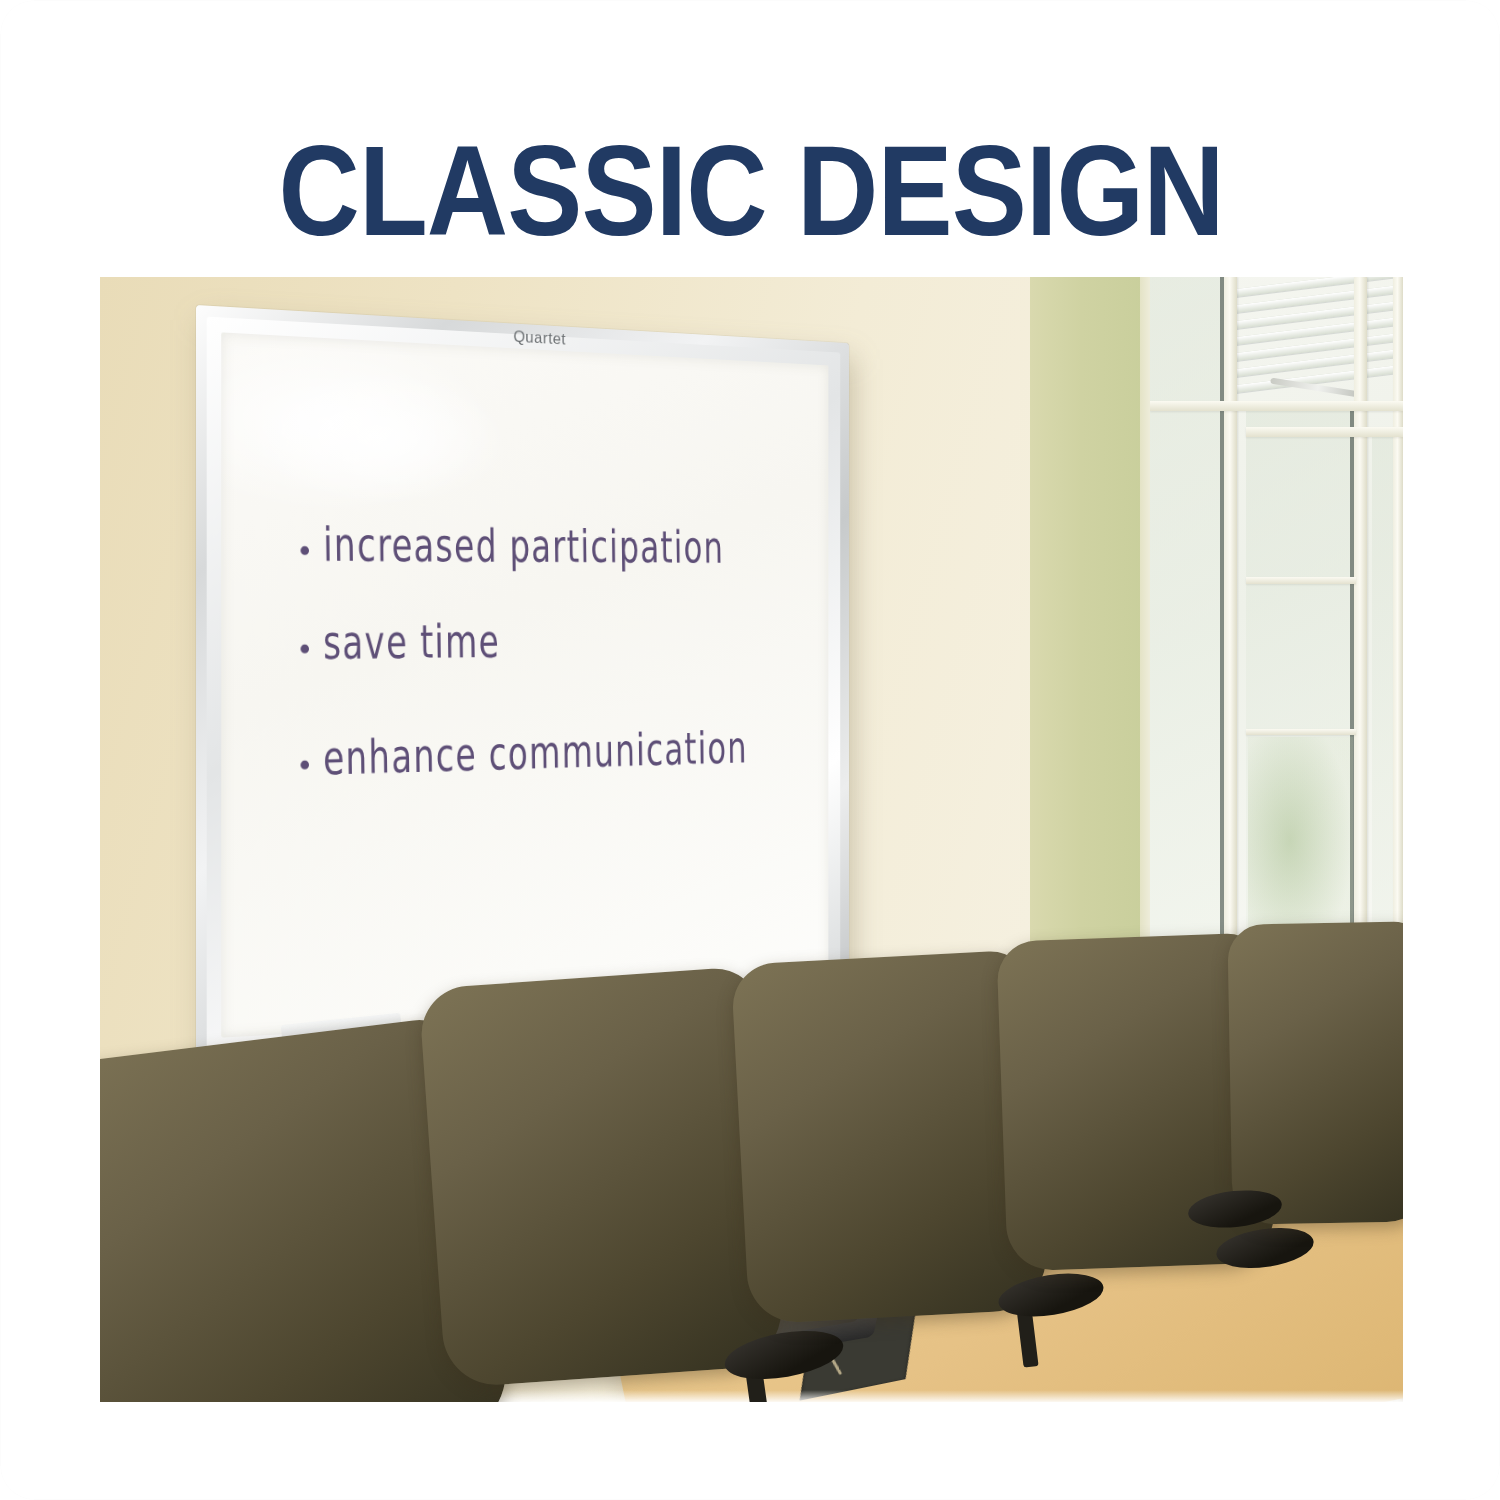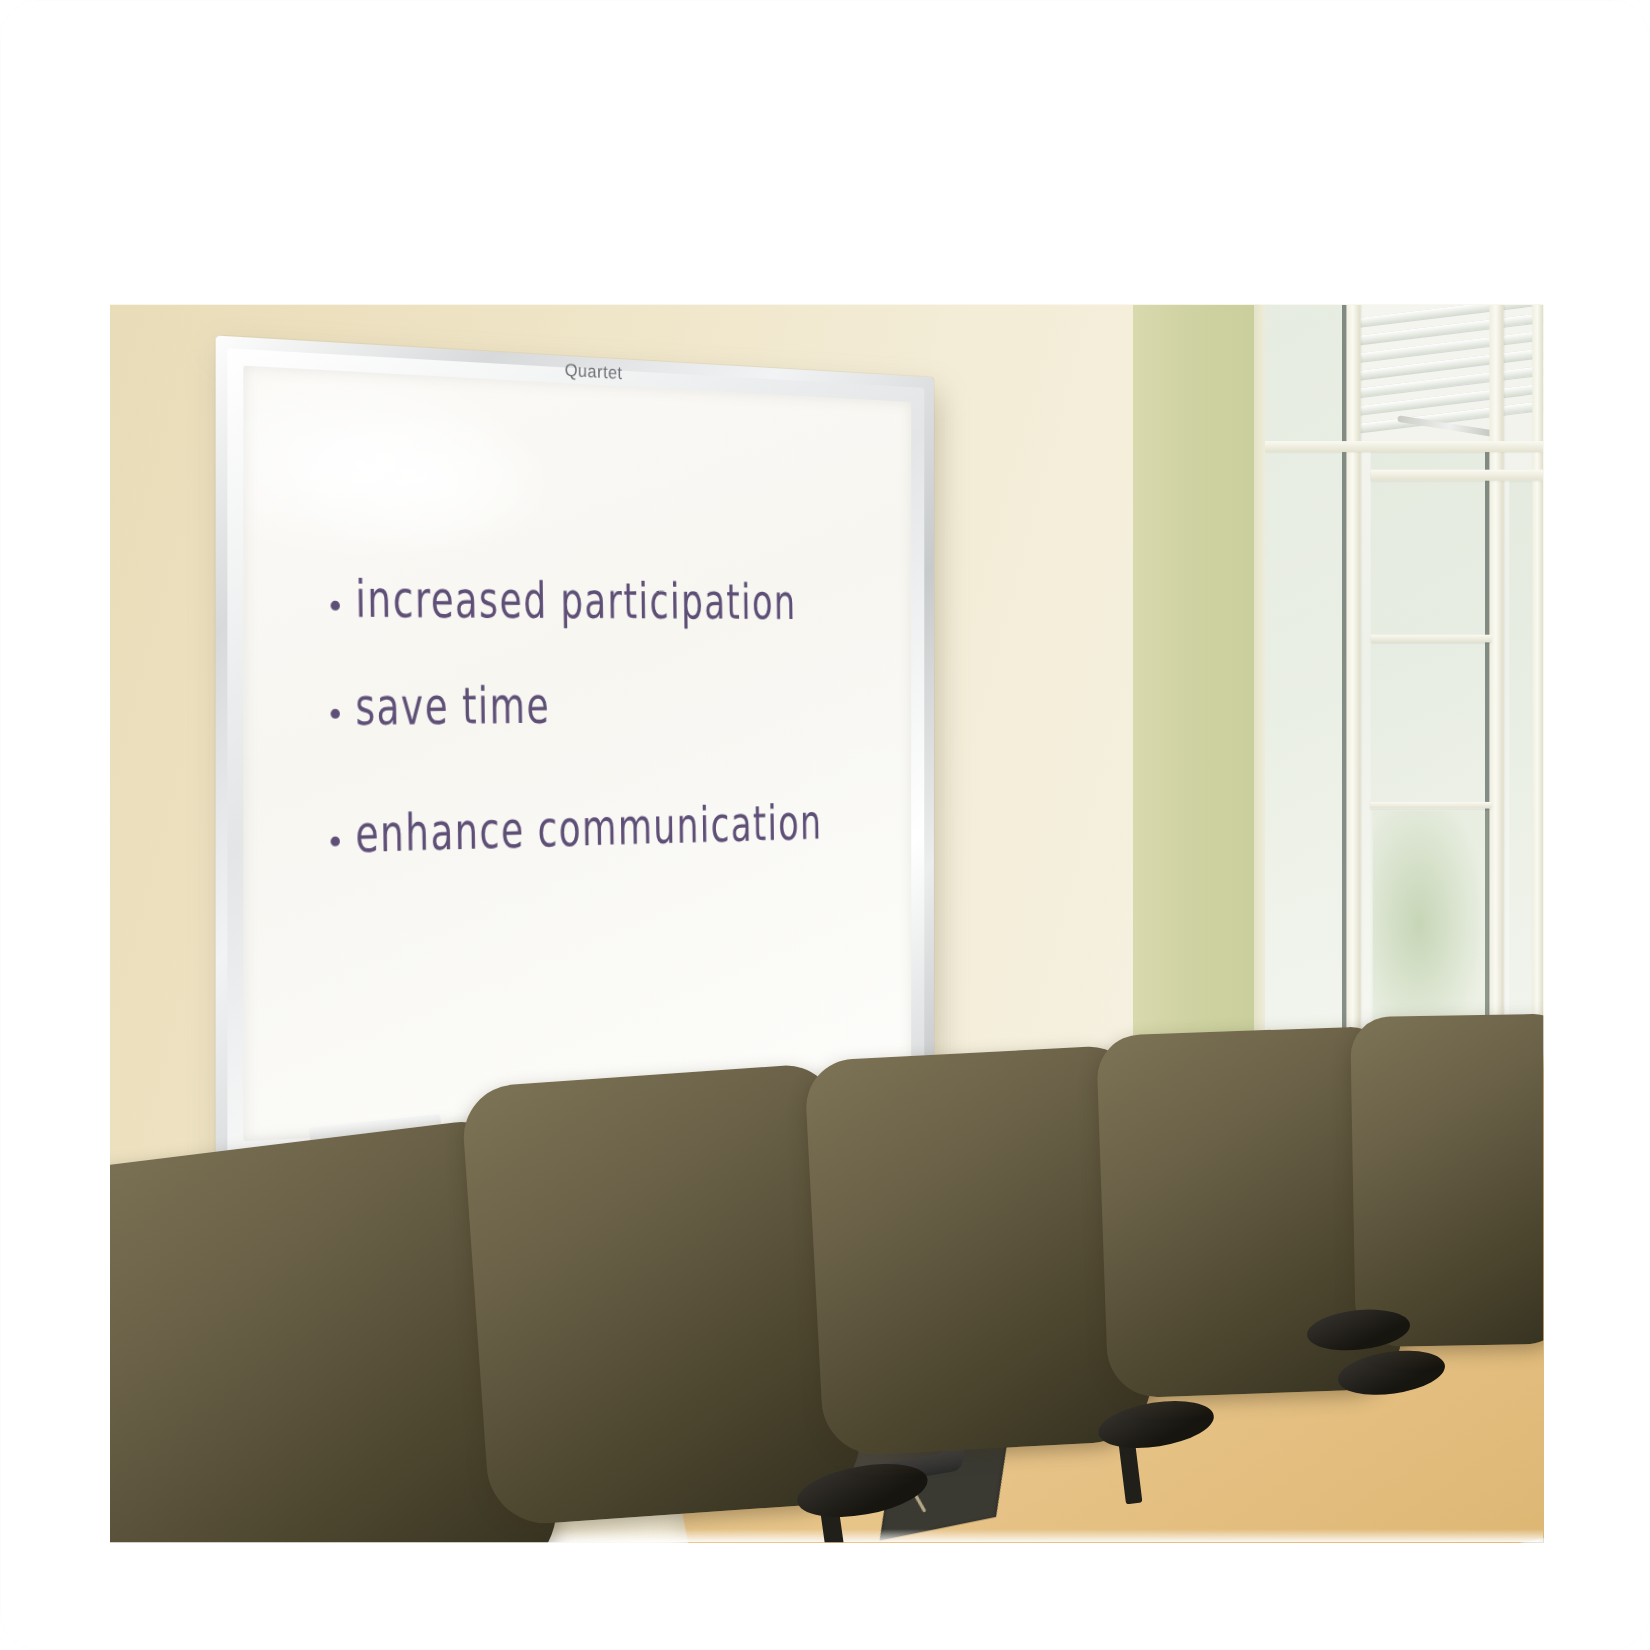--- a/index.html
+++ b/index.html
@@ -463,20 +463,23 @@
     border-radius: 34px;
     pointer-events: none;
     box-shadow: inset 0 0 0 1px rgba(0,0,0,0.012);
   }
 </style>
 </head>
 <body>
 
 <div id="product-card">
 
+  <div id="headline-band">
+    <div id="headline-text">CLASSIC DESIGN</div>
+  </div>
 
   <div id="room-photo">
 
     <div class="wall-main"></div>
     <div class="wall-column"></div>
     <div class="wall-column-edge"></div>
     <div class="wall-right-return" style="left:1243px;"></div>
 
     <div class="glass-zone">
       <div class="glass-pane" style="left:0;   top:0;   width:80px;  height:1125px;"></div>

